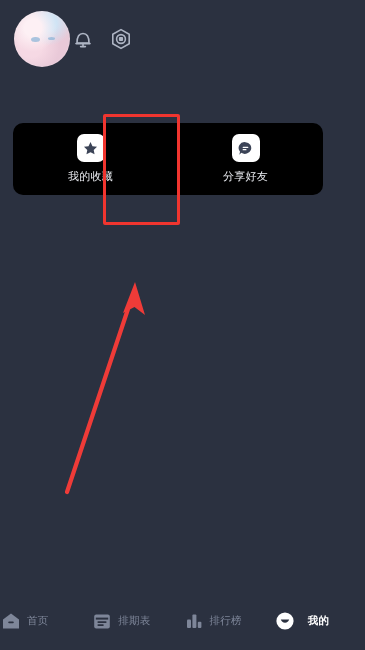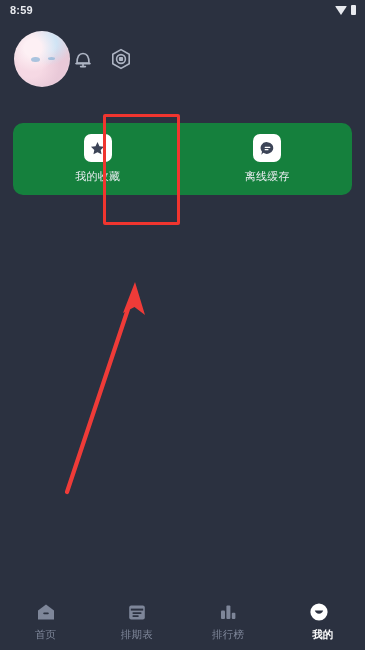--- a/index.html
+++ b/index.html
@@ -68,22 +68,22 @@
   .login-sub {
     margin-top:5px;
     font-size:11.5px; color:#c5cad6; line-height:1.2;
   }
   .header-actions { display:flex; align-items:center; gap:12px; }
   .hicon { width:26px;height:26px; display:block; }
 
   
   .card {
     position:absolute; left:13px; top:123px;
-    width:339px; height:72px;
-    background:#15803d;
+    width:310px; height:72px;
+    background:#000000;
     border-radius:10px;
     display:flex; align-items:center;
   }
   .action {
     flex:1;
     display:flex; flex-direction:column; align-items:center; gap:7px;
   }
   .tile {
     width:28px;height:28px;border-radius:7px;background:#ffffff;
     display:flex;align-items:center;justify-content:center;
@@ -105,38 +105,31 @@
     position:absolute; left:0; top:0; width:365px; height:650px;
     pointer-events:none;
   }
 
   
   .bottomnav {
     position:absolute; left:0; bottom:0; width:365px; height:58px;
     display:flex; align-items:center;
   }
   .navitem {
-    flex:1; display:flex; flex-direction:column; align-items:center; gap:5px;
+    flex:1; display:flex; flex-direction:row; align-items:center; gap:5px;
   }
   .navicon { width:22px;height:22px; display:block; }
   .navlabel { font-size:10.5px; color:#7e8699; letter-spacing:.2px; }
   .navitem.active .navlabel { color:#ffffff; font-weight:bold;margin-left:7px; }
 </style>
 </head>
 <body>
 
 <div id="app">
 
-  <div class="statusbar">
-    <div class="status-time">8:59</div>
-    <div class="status-icons">
-      <span class="wifi-tri"></span>
-      <span class="battery"></span>
-    </div>
-  </div>
 
   <div class="header">
     <div class="avatar"></div>
     <div class="header-actions">
       <span>
         <svg class="hicon" viewBox="0 0 26 26" fill="none" stroke="#aeb5c4" stroke-width="1.6">
           <path d="M7 17 C7 11.5 8.6 7.5 13 7.5 C17.4 7.5 19 11.5 19 17 Z" stroke-linejoin="round"></path>
           <line x1="6" y1="17.6" x2="20" y2="17.6" stroke-linecap="round"></line>
           <line x1="13" y1="17.6" x2="13" y2="20.4" stroke-linecap="round"></line>
           <line x1="10.6" y1="20.6" x2="15.4" y2="20.6" stroke-linecap="round"></line>
@@ -166,21 +159,21 @@
 
 
     <div class="action">
       <span class="tile">
         <svg width="17" height="17" viewBox="0 0 18 18" fill="#3c4457">
           <path d="M9 2.3 A6.7 6.2 0 1 1 4.6 13.6 L2.4 15.7 L3.2 12.4 A6.2 6.2 0 0 1 9 2.3 Z"></path>
           <rect x="5.9" y="7.1" width="6.2" height="1.35" rx=".67" fill="#ffffff"></rect>
           <rect x="5.9" y="9.6" width="4.2" height="1.35" rx=".67" fill="#ffffff"></rect>
         </svg>
       </span>
-      <span class="action-label">离线缓存</span>
+      <span class="action-label">分享好友</span>
     </div>
   </div>
 
   <div class="highlight-box"></div>
 
   <svg class="arrow-svg" viewBox="0 0 365 650">
     <line x1="67" y1="492" x2="130" y2="303" stroke="#ef3b38" stroke-width="4.2" stroke-linecap="round"></line>
     <path d="M135 282 L145 315 L134.5 307 L123 313 Z" fill="#ef3b38"></path>
   </svg>
 

